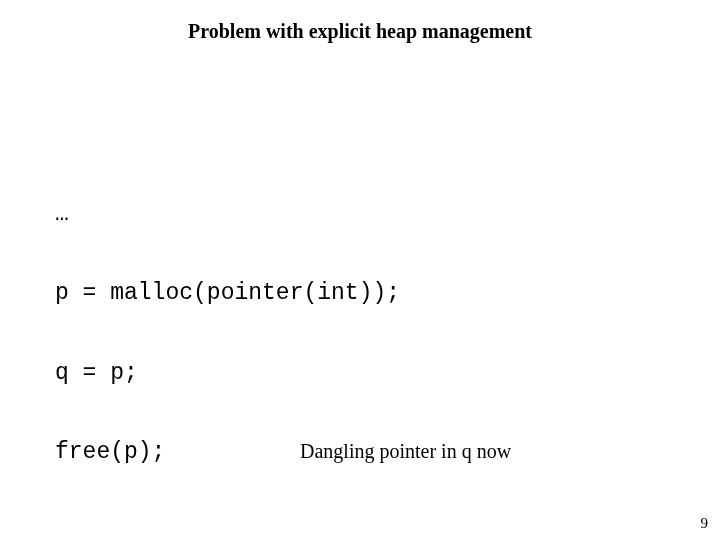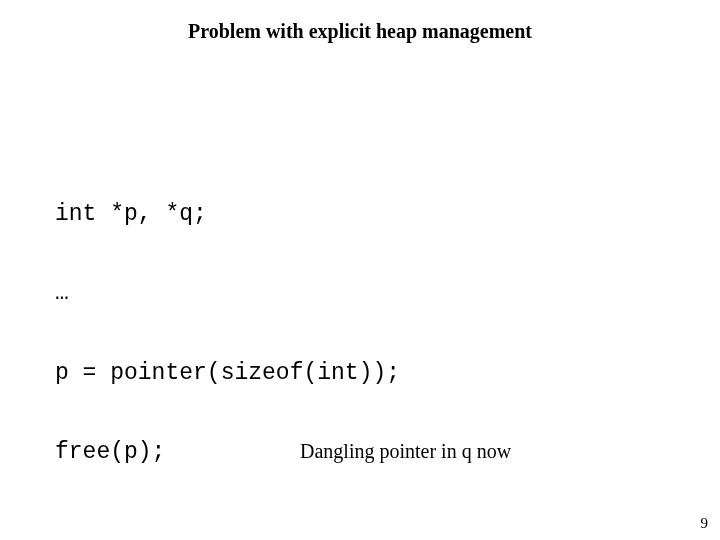--- a/index.html
+++ b/index.html
@@ -48,23 +48,23 @@
       min-width: 245px;
     }
   </style>
 </head>
 <body>
 
 <div class="slide">
   <div class="title">Problem with explicit heap management</div>
 
   <div class="code-block">
-    <div>int *p, *q;</div>
     <div>…</div>
-    <div>p = pointer(sizeof(int));</div>
+    <div>p = malloc(pointer(int));</div>
+    <div>q = p;</div>
     <div class="line-with-annotation">
       <span class="code-part">free(p);</span>
       <span class="annotation-inline">Dangling pointer in q now</span>
     </div>
   </div>
 
 </div>
 
 <div class="page-number">9</div>
 

